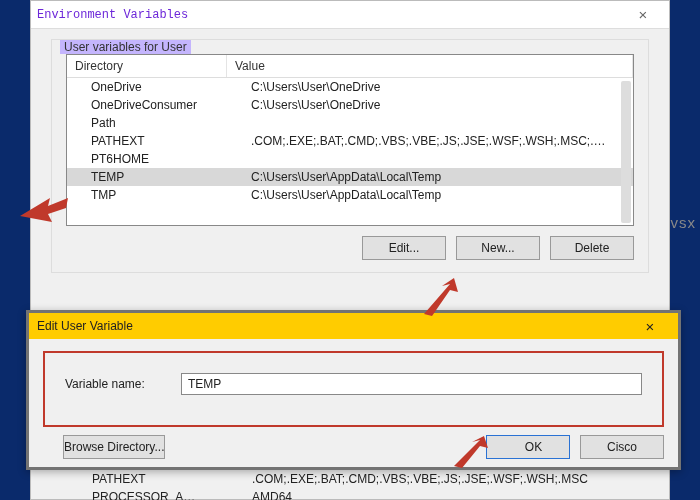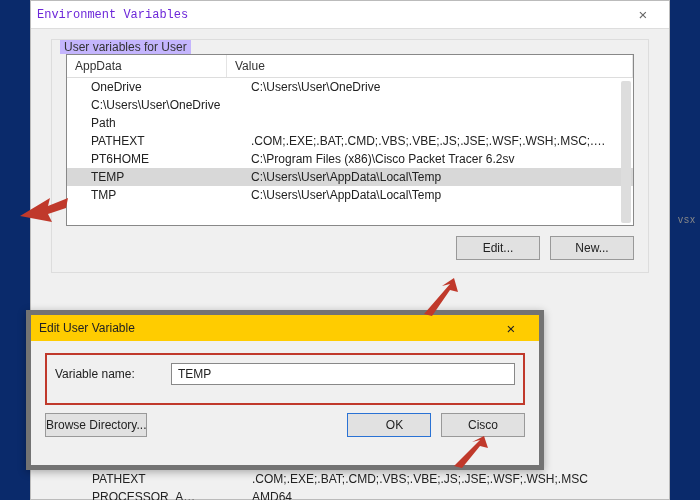--- a/index.html
+++ b/index.html
@@ -41,101 +41,102 @@
     display: inline-flex; align-items: center; justify-content: center; color: #222;
   }
 
   
   .rows2 { position: absolute; left: 68px; top: 470px; width: 572px; }
   .rows2 .row > .col-var { width: 160px; }
   .rows2 .row > .col-val { flex: 1; }
 
   
   .win2 {
-    position: absolute; left: 26px; top: 310px; width: 518px; height: 160px;
-    background: #f0f0f0; border: 5px solid #737373; box-shadow: 0 2px 8px rgba(0,0,0,.3);
+    position: absolute; left: 26px; top: 310px; width: 655px; height: 160px;
+    background: #f0f0f0; border: 3px solid #737373; box-shadow: 0 2px 8px rgba(0,0,0,.3);
   }
   .win2-titlebar {
     height: 26px; background: #ffcc00; display: flex; align-items: center; justify-content: space-between;
     padding: 0 8px;
   }
   .win2-title { color: #222; }
   .win2-close { width: 40px; text-align: center; font-size: 15px; color: #222; }
   .win2-body { padding: 12px 14px 8px 14px; }
-  .form-area { border: 2px solid #c0392b; padding: 8px; }
+  .form-area { border: 2px solid #c0392b; padding: 20px; }
   .form-row { display: flex; align-items: center; margin-bottom: 10px; }
   .form-label { width: 116px; color: #222; }
   .form-input {
     flex: 1; height: 22px; border: 1px solid #888; background: #fff; padding: 0 6px; color: #222;
   }
-  .win2-btn-row { display: flex; gap: 10px; margin-top: 8px; }
+  .win2-btn-row { display: flex; gap: 10px; margin-top: 8px; margin-left: 20px; }
   .win2-btn-row .spacer { flex: 1; }
   .btn.primary { border: 1px solid #2a72d4; background: #e1e1e1; padding-left: 11px; }
 
   
   .arrow { position: absolute; pointer-events: none; }
   .arrow svg { overflow: visible; }
   .arrow path, .arrow polygon { fill: #c0392b; }
 
   .watermark {
-    position: absolute; right: 4px; top: 214px; color: #888; font-size: 10px;
+    position: absolute; right: 4px; top: 214px; color: #888; font-size: 15px;
     transform: rotate(0deg); letter-spacing: 1px;
   }
 </style>
 </head>
 <body>
 
 <div class="win1">
   <div class="win1-titlebar">
     <span class="win1-title">Environment Variables</span>
     <span class="close-x">×</span>
   </div>
 
   <div class="group">
     <span class="group-label">User variables for User</span>
 
     <div class="list">
       <div class="list-header">
-        <div class="col-var">AppData</div>
+        <div class="col-var">Directory</div>
         <div class="col-val">Value</div>
       </div>
       <div class="rows" id="uv-rows">
           <div class="row">
             <div class="col-var">OneDrive</div>
             <div class="col-val">C:\Users\User\OneDrive</div>
           </div>
           <div class="row">
+            <div class="col-var">OneDriveConsumer</div>
             <div class="col-val">C:\Users\User\OneDrive</div>
           </div>
           <div class="row">
             <div class="col-var">Path</div>
           </div>
           <div class="row">
             <div class="col-var">PATHEXT</div>
             <div class="col-val">.COM;.EXE;.BAT;.CMD;.VBS;.VBE;.JS;.JSE;.WSF;.WSH;.MSC;.RB;.RBW;...</div>
           </div>
           <div class="row">
             <div class="col-var">PT6HOME</div>
-            <div class="col-val">C:\Program Files (x86)\Cisco Packet Tracer 6.2sv</div>
           </div>
           <div class="row selected">
             <div class="col-var">TEMP</div>
             <div class="col-val">C:\Users\User\AppData\Local\Temp</div>
           </div>
           <div class="row">
             <div class="col-var">TMP</div>
             <div class="col-val">C:\Users\User\AppData\Local\Temp</div>
           </div>
         </div>
       <div class="scroll-handle"></div>
     </div>
 
     <div class="btn-row">
       <div class="btn">Edit...</div>
       <div class="btn">New...</div>
+      <div class="btn">Delete</div>
     </div>
   </div>
 </div>
 
 <div class="rows2" id="parent-rows">
     <div class="row">
       <div class="col-var">PATHEXT</div>
       <div class="col-val">.COM;.EXE;.BAT;.CMD;.VBS;.VBE;.JS;.JSE;.WSF;.WSH;.MSC</div>
     </div>
     <div class="row">

